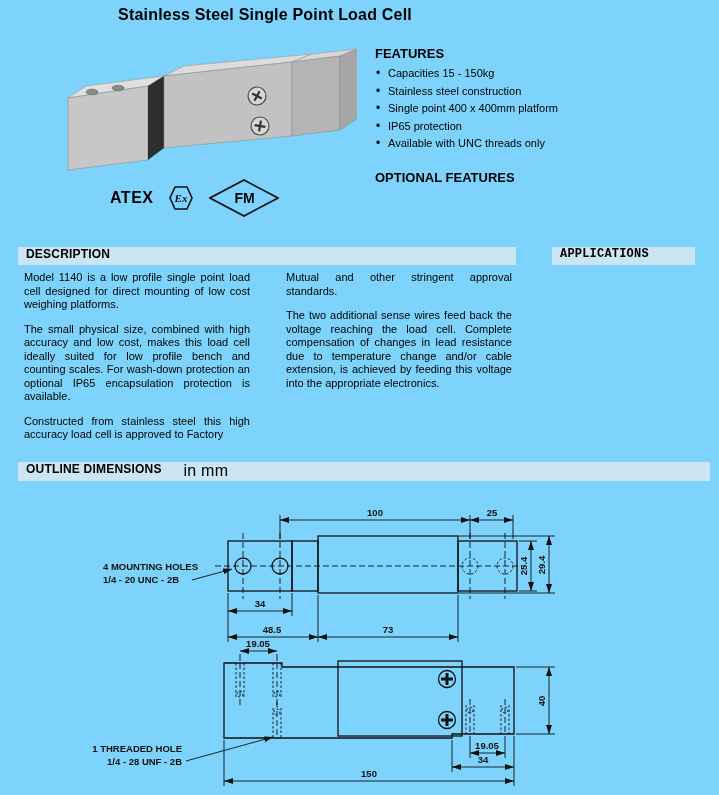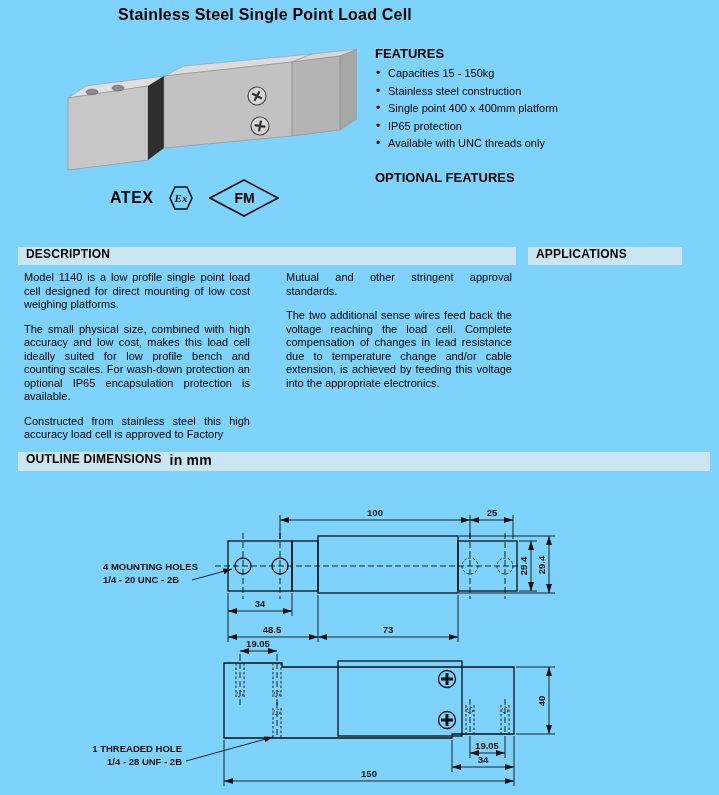--- a/index.html
+++ b/index.html
@@ -23,23 +23,23 @@
   .feat-heading { font-size: 13px; font-weight: bold; margin-bottom: 6px; }
   .feat-heading.optional { margin-top: 21px; }
   ul.plain { list-style: none; }
   ul.plain li { position: relative; padding-left: 13px; font-size: 11px; line-height: 12px; margin-bottom: 5.5px; }
   ul.plain li::before { content: "•"; position: absolute; left: 1px; top: 0; font-size: 12px; }
 
   .section-bar { position: absolute; height: 18px; background: var(--header-bg, #cbe5f2);
                  display: flex; align-items: flex-start; padding-left: 8px;
                  font-size: 12px; font-weight: bold; letter-spacing: 0.2px; }
   .bar-description { left: 18px; top: 247px; width: 498px; }
-  .bar-applications { left: 528px; top: 247px; width: 154px; }
-  .bar-outline { left: 18px; top: 452px; width: 692px; height: 19px; }
-  .bar-outline .units { font-weight: bold; font-size: 14px; margin-left: 8px; }
+  .bar-applications { left: 552px; top: 247px; width: 143px; font-family: Liberation Mono, monospace; }
+  .bar-outline { left: 18px; top: 462px; width: 692px; height: 19px; }
+  .bar-outline .units { font-weight: normal; font-size: 16px; margin-left: 22px; }
 
   .desc-col { position: absolute; top: 271px; width: 226px; font-size: 11px; line-height: 13.5px;
               text-align: justify; }
   .desc-col p { margin-bottom: 11px; }
   .col-1 { left: 24px; }
   .col-2 { left: 286px; }
 
   .apps-list { position: absolute; left: 553px; top: 273px; width: 157px; }
   .apps-list li { font-size: 11px; line-height: 14px; margin-bottom: 9px; }
 

